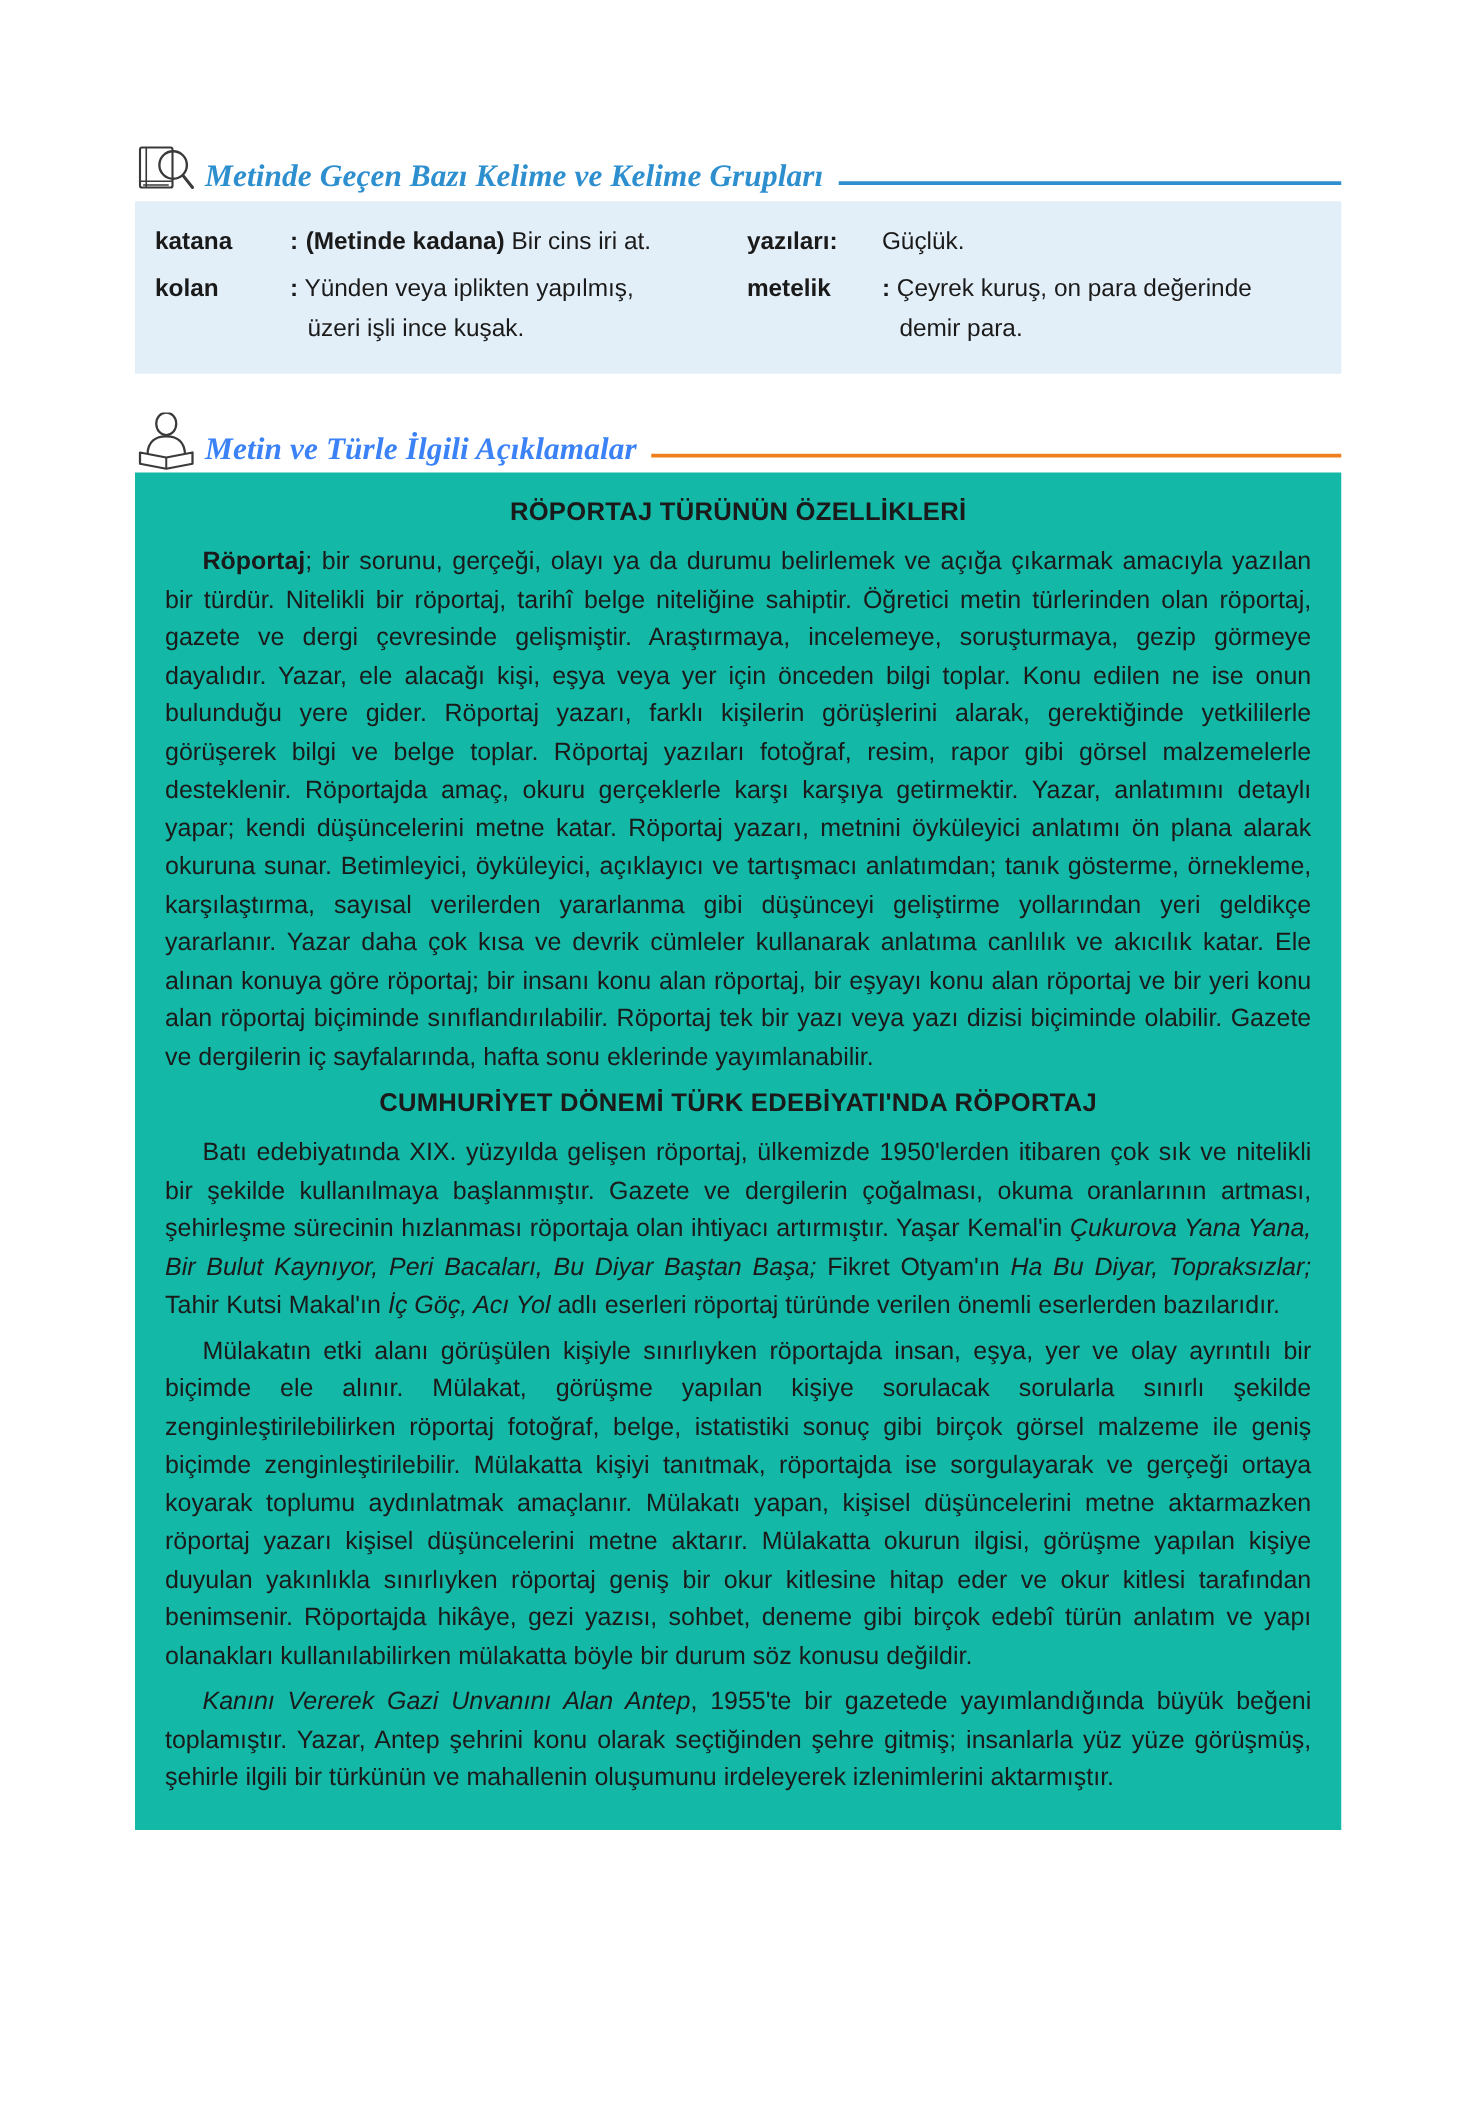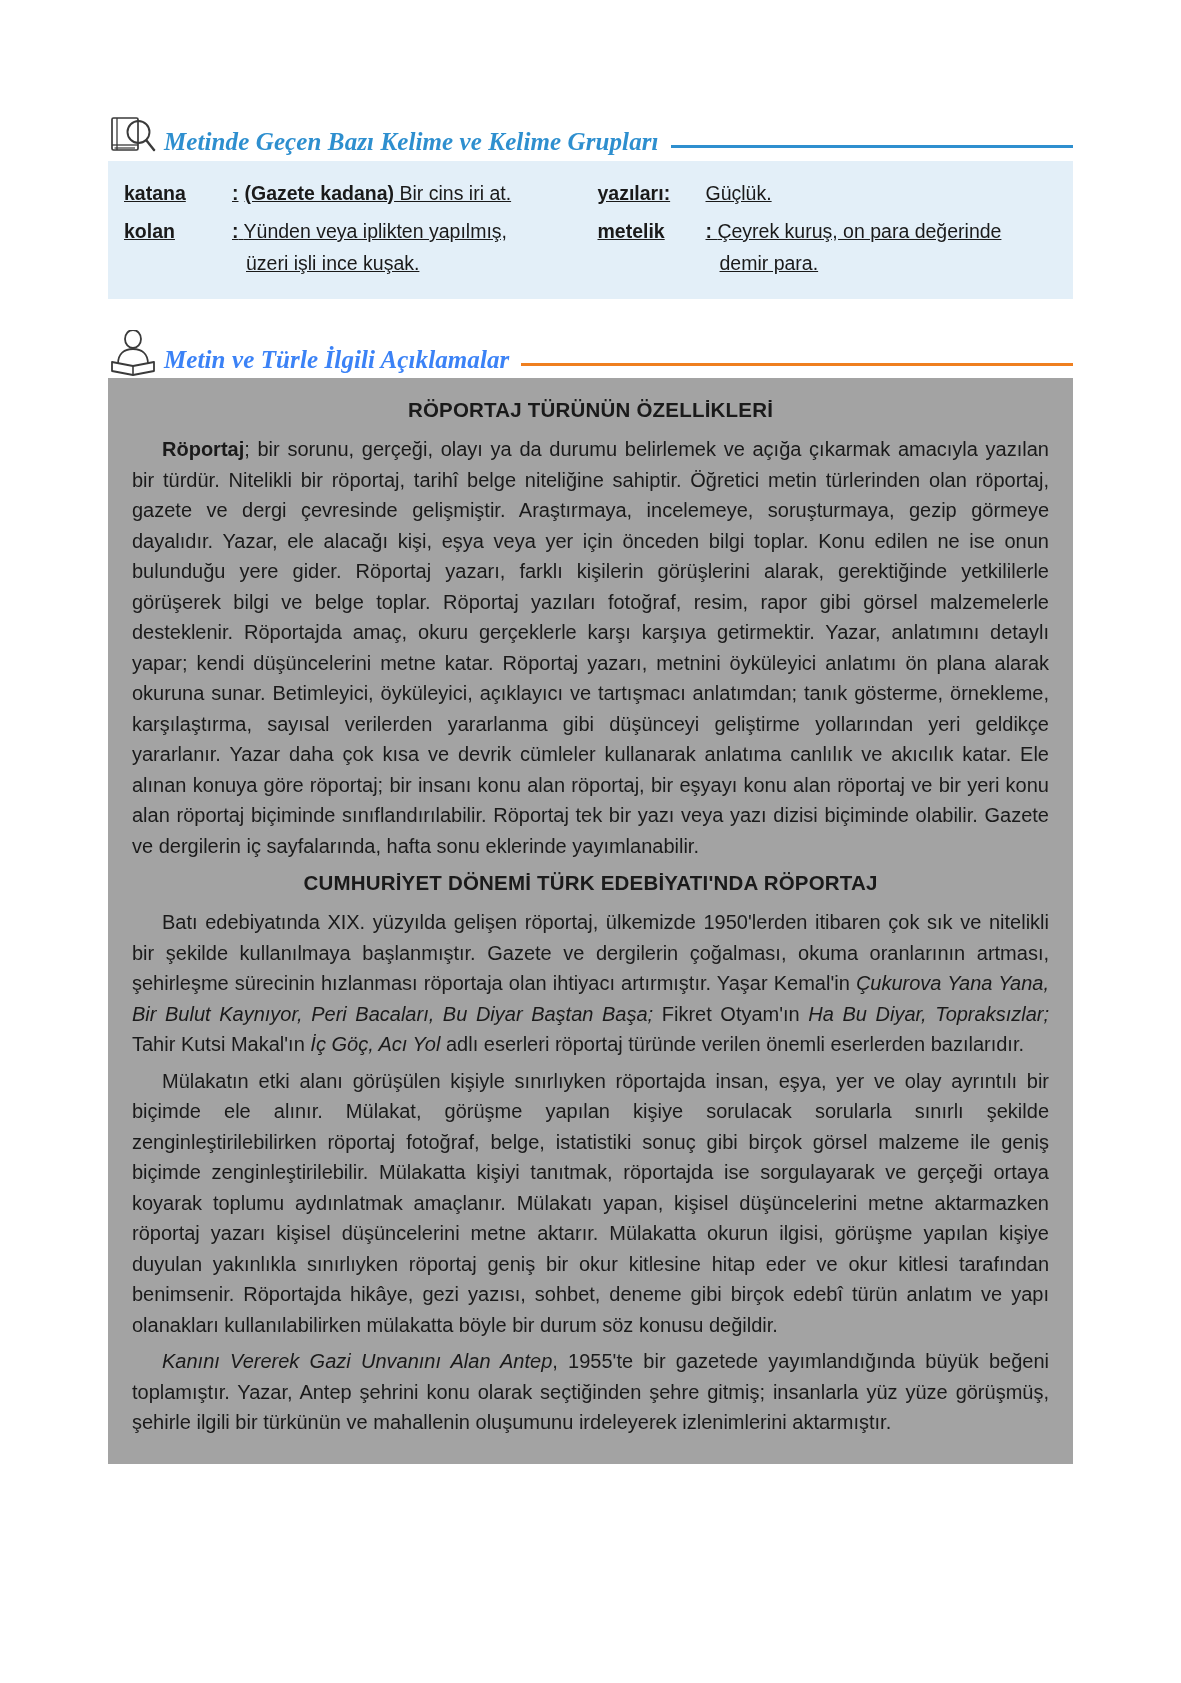--- a/index.html
+++ b/index.html
@@ -67,21 +67,21 @@
   .rule.orange { background: #ef7f1f; }
 
   .vocab-box {
     background: #e3eff8;
     padding: 16px 22px 20px 16px;
     margin-top: 3px;
   }
   .vocab-cols {
     display: flex;
   }
-  .vocab-col { flex: 0 0 50%; text-decoration: underline; }
+  .vocab-col { flex: 0 0 50%; }
   .vocab-col.right { padding-left: 10px; }
 
   .vrow {
     display: flex;
     font-size: 19.5px;
     line-height: 32px;
     margin-bottom: 6px;
   }
   .vrow:last-child { margin-bottom: 0; }
   .vterm {
@@ -95,21 +95,21 @@
   .vcont { padding-left: 0; }
 
   
   .sec2 {
     position: absolute;
     left: 108px;
     top: 330px;
     width: 965px;
   }
   .article {
-    background: #a3a3a3;
+    background: #14b8a6;
     padding: 16px 24px 26px 24px;
     margin-top: 2px;
   }
   .art-h {
     text-align: center;
     font-weight: bold;
     font-size: 20.5px;
     margin: 10px 0 12px 0;
     letter-spacing: 0.2px;
   }
@@ -163,21 +163,21 @@
     </div>
 
     <div class="vocab-box">
       <div class="vocab-cols">
 
         <div class="vocab-col left">
 
           <div class="vrow">
             <span class="vterm w1">katana</span>
             <span class="vdef">
-              <span class="bold">:</span><span class="bold" style="margin-left:6px">(Gazete kadana)</span><span> Bir cins iri at.</span>
+              <span class="bold">:</span><span class="bold" style="margin-left:6px">(Metinde kadana)</span><span> Bir cins iri at.</span>
             </span>
           </div>
 
           <div class="vrow">
             <span class="vterm w1">kolan</span>
             <span class="vdef">
               <span class="bold">:</span>
               <span>Yünden veya iplikten yapılmış,</span>
               <span class="vcont" style="display:block; padding-left:14px;">üzeri işli ince kuşak.</span>
             </span>

